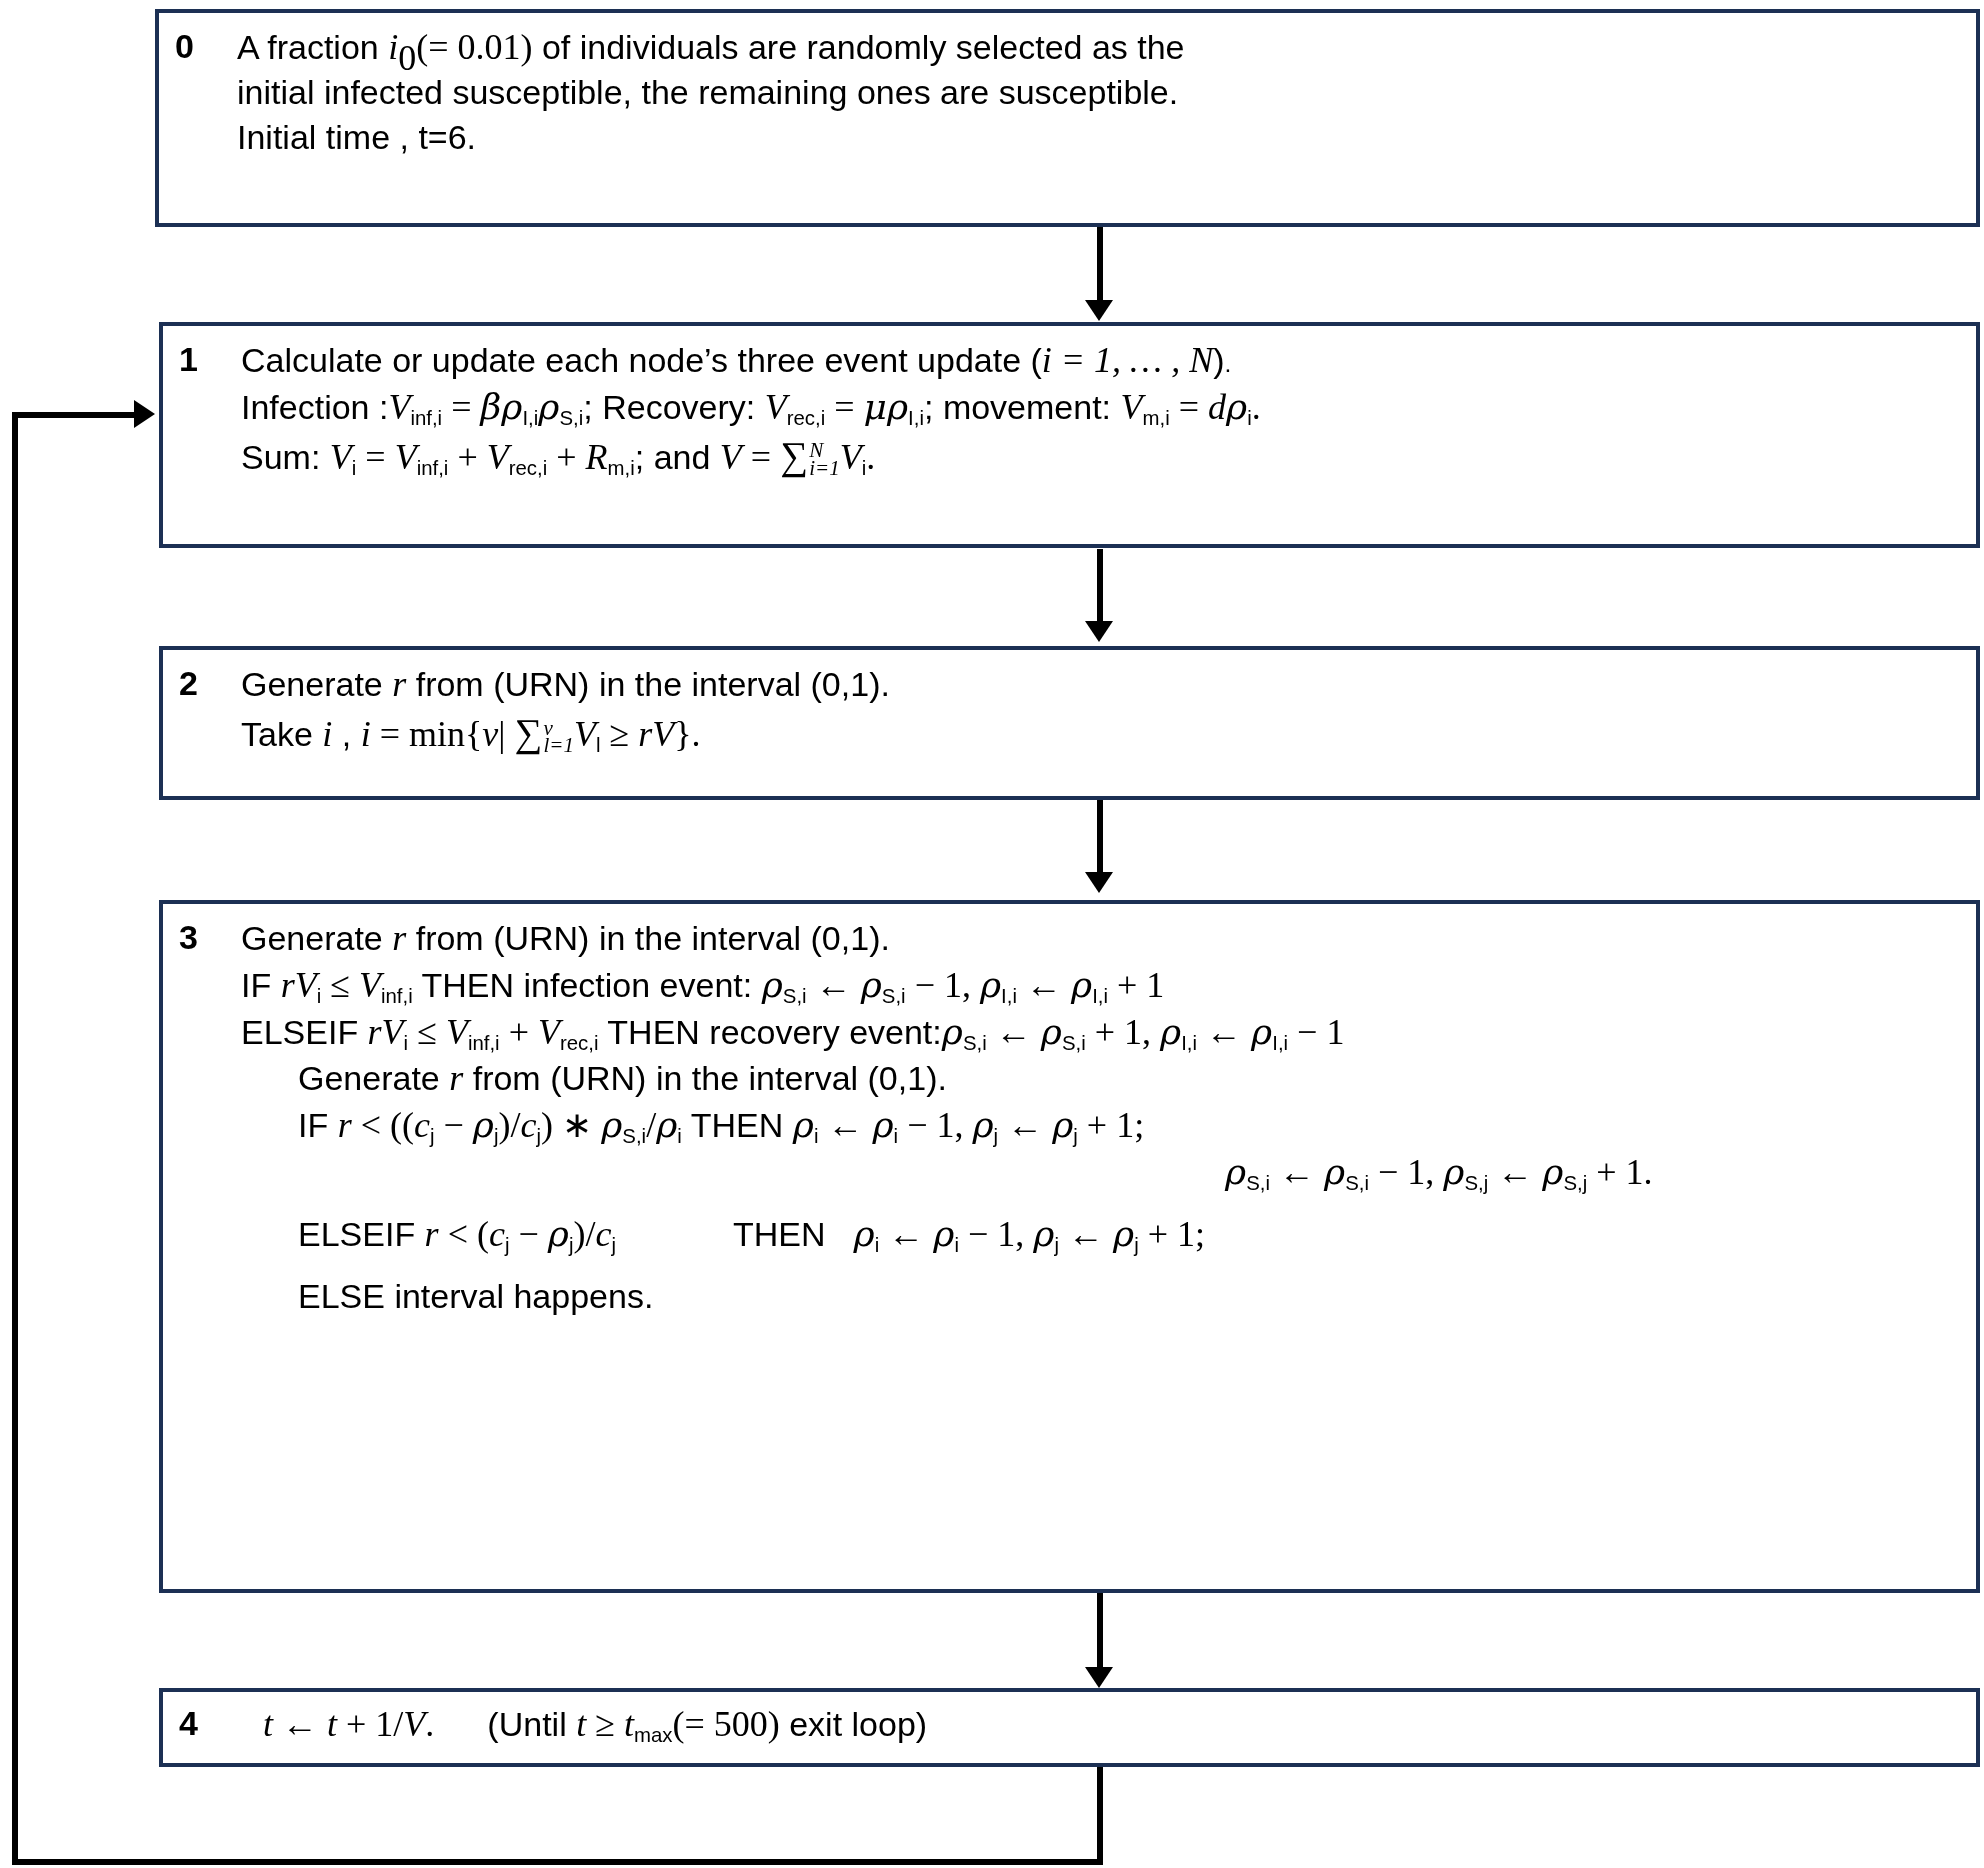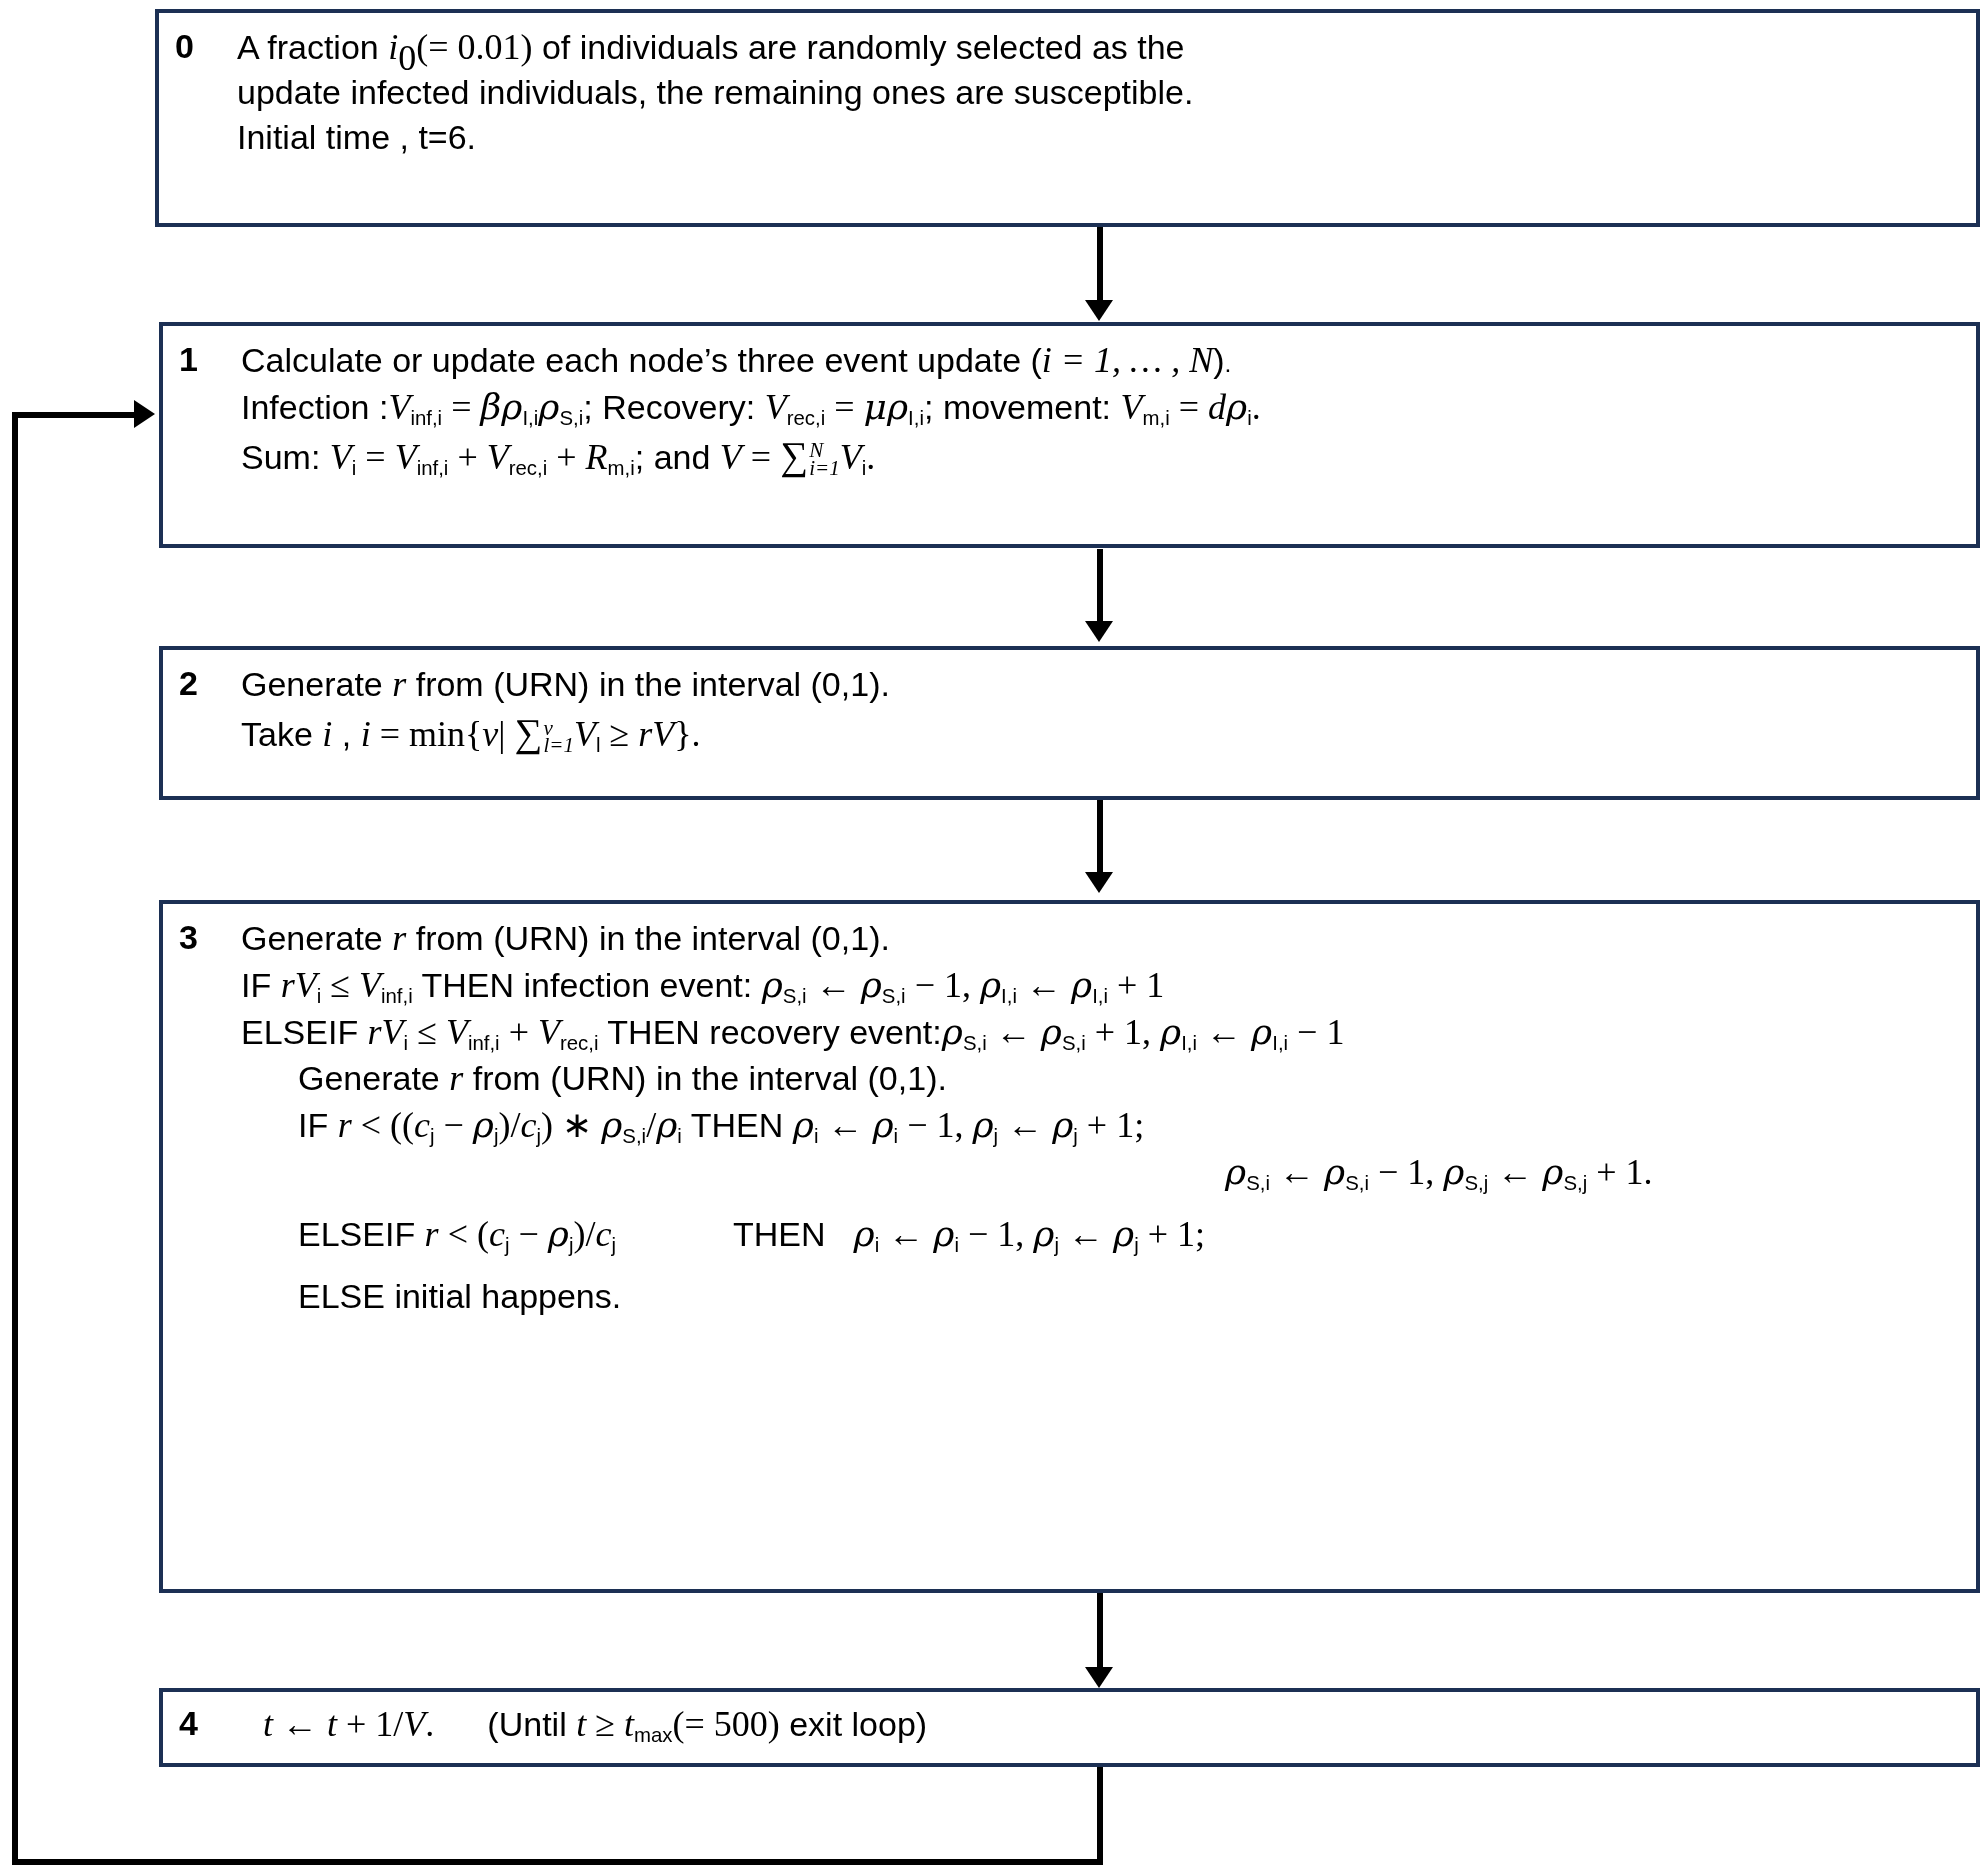--- a/index.html
+++ b/index.html
@@ -127,21 +127,21 @@
 </head>
 <body>
 
 <div id="flow">
 
   <div class="box" style="left:155px; top:8.6px; width:1825px; height:218px;">
     <div class="row">
       <div class="stepnum">0</div>
       <div class="body">
         <div class="ln"><span>A fraction </span><span class="m">i</span><sub class="mu">0</sub><span class="mu">(= 0.01)</span><span> of individuals are randomly selected as the</span></div>
-        <div class="ln">update infected individuals, the remaining ones are susceptible.</div>
+        <div class="ln">initial infected susceptible, the remaining ones are susceptible.</div>
         <div class="ln">Initial time , t=6.</div>
       </div>
     </div>
   </div>
 
   <div class="vline" style="left:1097px; top:227px; height:75px;"></div>
   <div class="arrowdown" style="left:1085px; top:300px;"></div>
 
   <div class="box" style="left:159px; top:322px; width:1821px; height:226px;">
     <div class="row">
@@ -187,21 +187,21 @@
 
         <div class="ln indent1"><span>Generate </span><span class="m">r</span><span> from (URN) in the interval (0,1).</span></div>
 
         <div class="ln indent1"><span>IF </span><span class="m">r</span><span class="mu"> &lt; </span><span class="mu">((</span><span class="m">c</span><sub>j</sub><span class="mu"> − </span><span class="gr">ρ</span><sub>j</sub><span class="mu">)/</span><span class="m">c</span><sub>j</sub><span class="mu">) ∗ </span><span class="gr">ρ</span><sub>S,i</sub><span class="mu">/</span><span class="gr">ρ</span><sub>i</sub><span> THEN </span><span class="gr">ρ</span><sub>i</sub><span class="mu"> ← </span><span class="gr">ρ</span><sub>i</sub><span class="mu"> − 1, </span><span class="gr">ρ</span><sub>j</sub><span class="mu"> ← </span><span class="gr">ρ</span><sub>j</sub><span class="mu"> + 1;</span></div>
 
         <div class="ln" style="padding-left:984px;"><span class="gr">ρ</span><sub>S,i</sub><span class="mu"> ← </span><span class="gr">ρ</span><sub>S,i</sub><span class="mu"> − 1, </span><span class="gr">ρ</span><sub>S,j</sub><span class="mu"> ← </span><span class="gr">ρ</span><sub>S,j</sub><span class="mu"> + 1.</span></div>
 
         <div class="ln indent1" style="margin-top:14.8px;"><span>ELSEIF </span><span class="m">r</span><span class="mu"> &lt; </span><span class="mu">(</span><span class="m">c</span><sub>j</sub><span class="mu"> − </span><span class="gr">ρ</span><sub>j</sub><span class="mu">)/</span><span class="m">c</span><sub>j</sub><span style="display:inline-block;width:117px;"></span><span>THEN</span><span style="display:inline-block;width:28px;"></span><span class="gr">ρ</span><sub>i</sub><span class="mu"> ← </span><span class="gr">ρ</span><sub>i</sub><span class="mu"> − 1, </span><span class="gr">ρ</span><sub>j</sub><span class="mu"> ← </span><span class="gr">ρ</span><sub>j</sub><span class="mu"> + 1;</span></div>
 
 
-        <div class="ln indent1" style="margin-top:17px;">ELSE initial happens.</div>
+        <div class="ln indent1" style="margin-top:17px;">ELSE interval happens.</div>
       </div>
     </div>
   </div>
 
   <div class="vline" style="left:1097px; top:1593px; height:76px;"></div>
   <div class="arrowdown" style="left:1085px; top:1667px;"></div>
 
   <div class="box" style="left:159px; top:1688px; width:1821px; height:79px; padding-top:8.6px;">
     <div class="row">
       <div class="stepnum">4</div>

